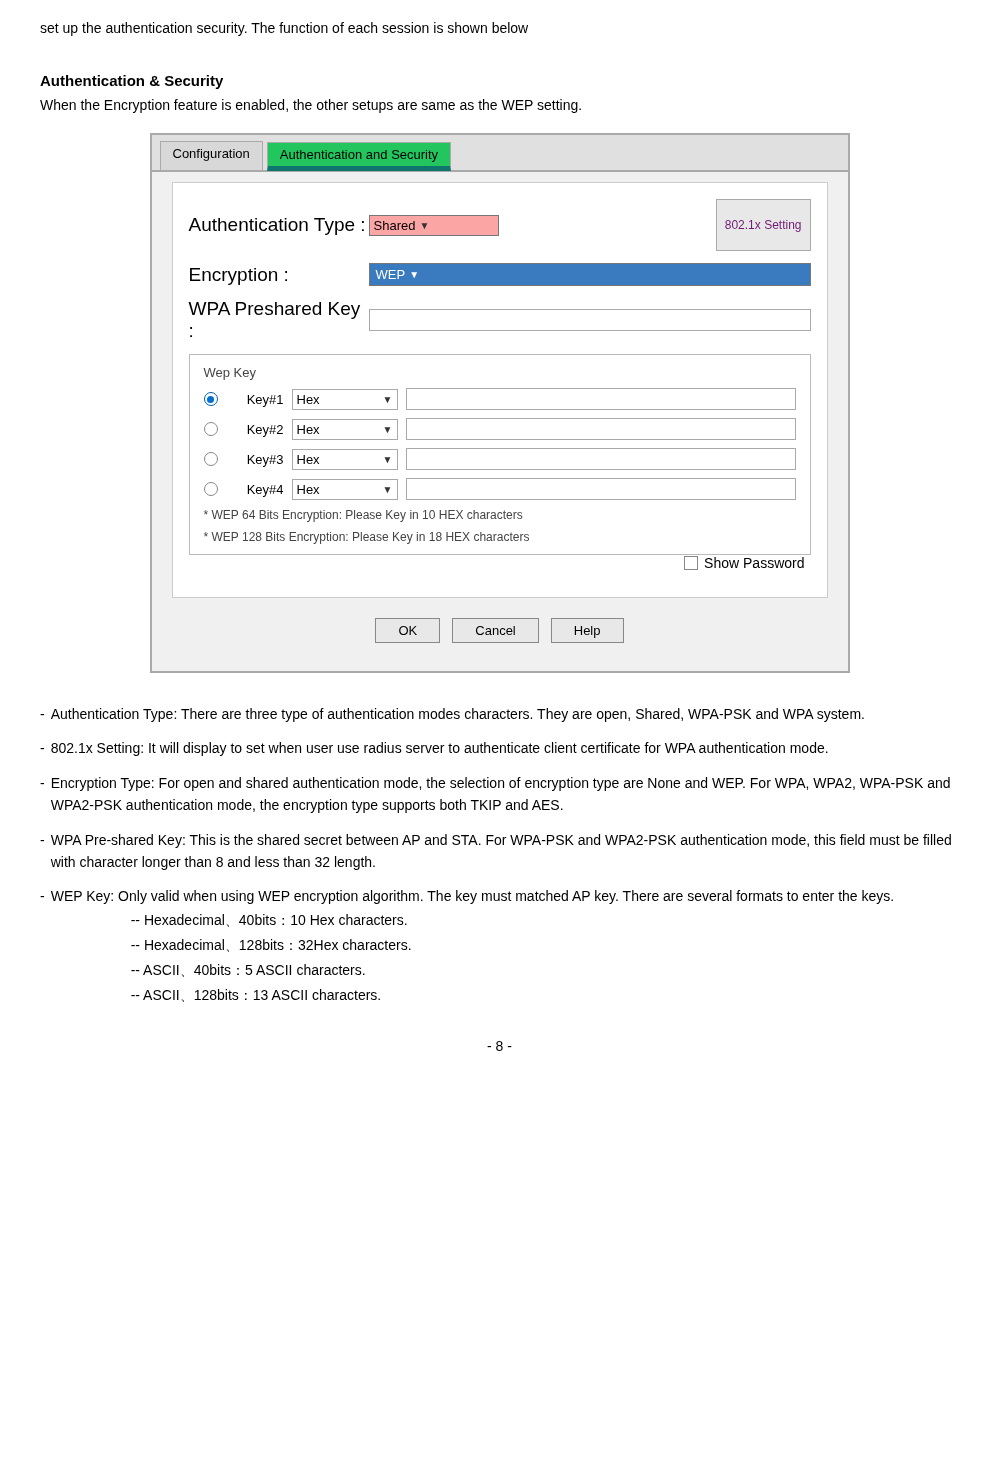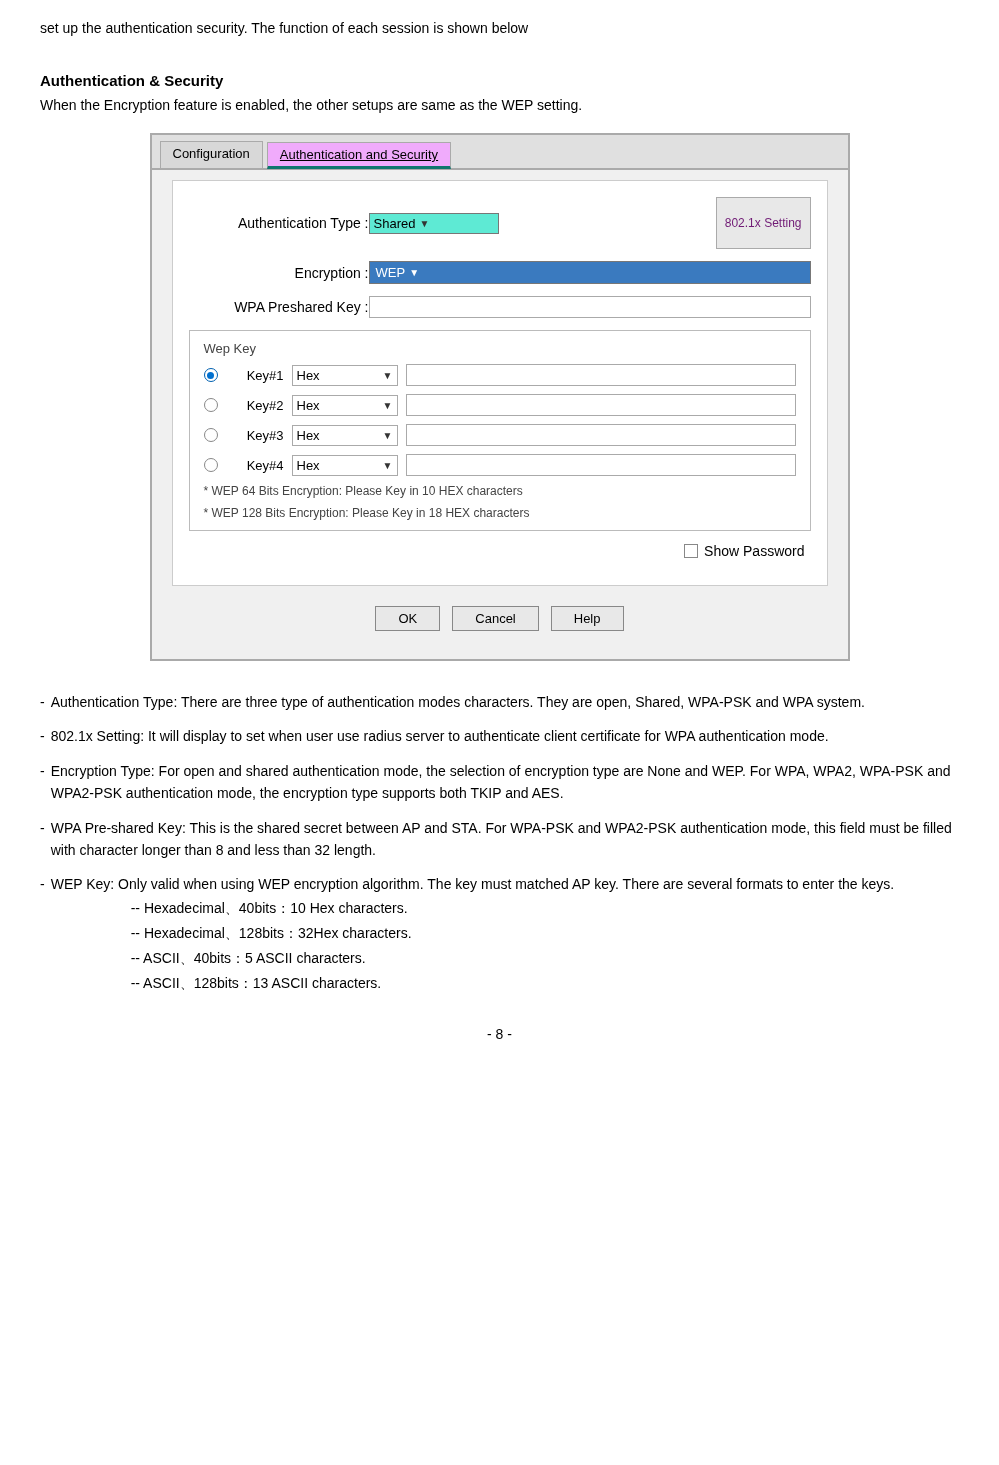--- a/index.html
+++ b/index.html
@@ -47,52 +47,50 @@
     .tab {
       padding: 4px 12px;
       border: 1px solid #aaa;
       border-bottom: none;
       background: #d8d8d8;
       font-size: 13px;
       cursor: pointer;
       margin-right: 4px;
     }
     .tab.active {
-      background: #f0abfc;
-      border-bottom: 3px solid #0f766e;
+      background: #22c55e;
+      border-bottom: 5px solid #0f766e;
       position: relative;
       bottom: -1px;
-      text-decoration: underline;
     }
     .dialog-body {
       background: #fff;
       border: 1px solid #ccc;
       margin: 10px;
       padding: 16px;
     }
     .form-row {
       display: flex;
       align-items: center;
       margin-bottom: 12px;
     }
     .form-label {
       width: 180px;
-      font-size: 14px;
+      font-size: 19px;
       color: #000;
-      text-align: right;
     }
     .form-control-area {
       flex: 1;
       display: flex;
       align-items: center;
       gap: 6px;
     }
     .select-box {
       border: 1px solid #777;
-      background: #5eead4;
+      background: #fca5a5;
       padding: 2px 4px;
       font-size: 13px;
       display: flex;
       align-items: center;
       gap: 4px;
     }
     .select-box-shared {
       width: 130px;
     }
     .select-box-wep {
@@ -122,21 +120,20 @@
       background: #fff;
     }
     .text-input-full {
       flex: 1;
     }
 
     
     .wep-group {
       border: 1px solid #bbb;
       padding: 10px 14px;
-      margin-bottom: 12px;
       background: #fff;
     }
     .wep-group-title {
       font-size: 13px;
       font-weight: normal;
       margin-bottom: 8px;
       color: #444;
     }
     .wep-row {
       display: flex;

